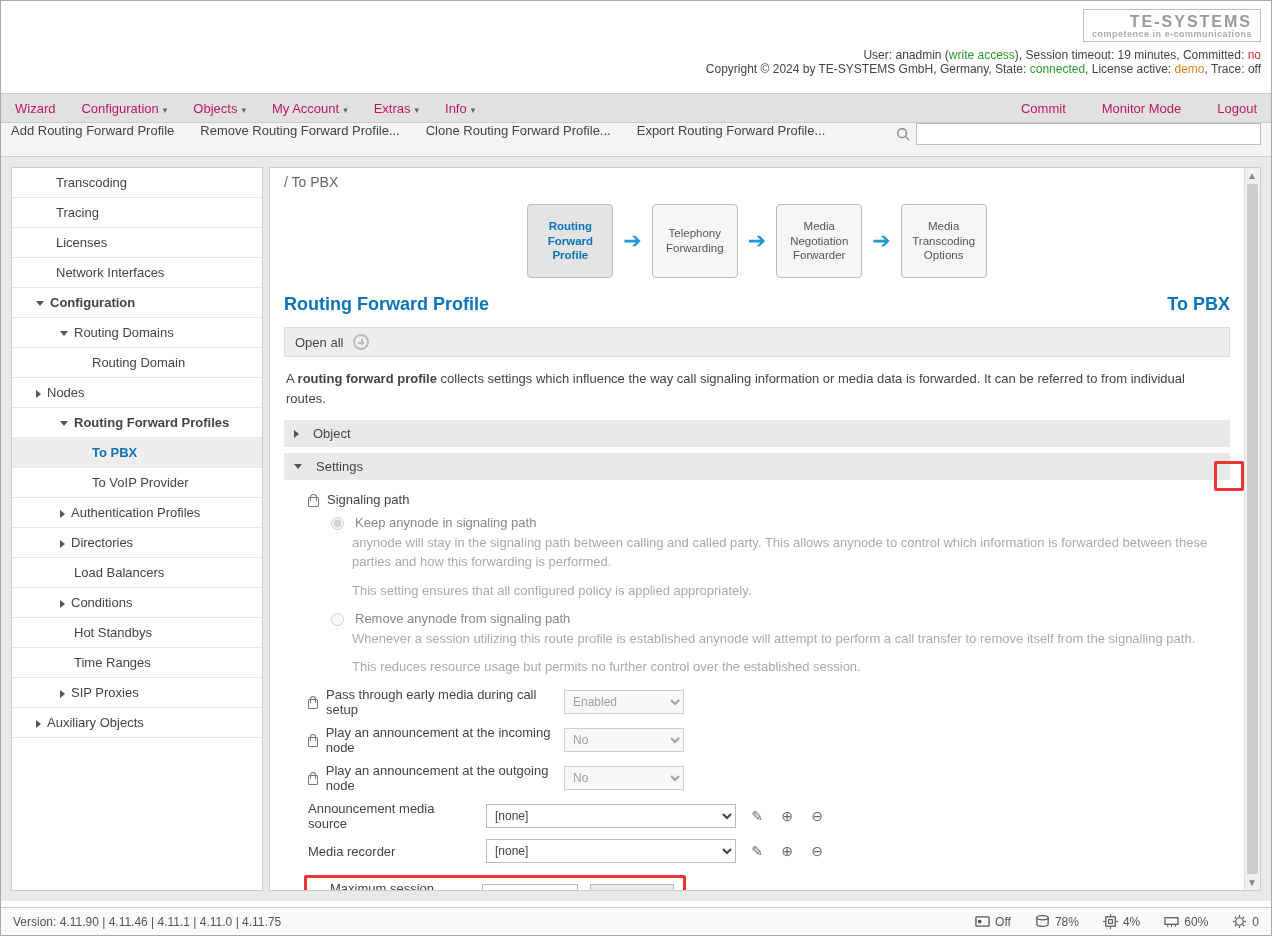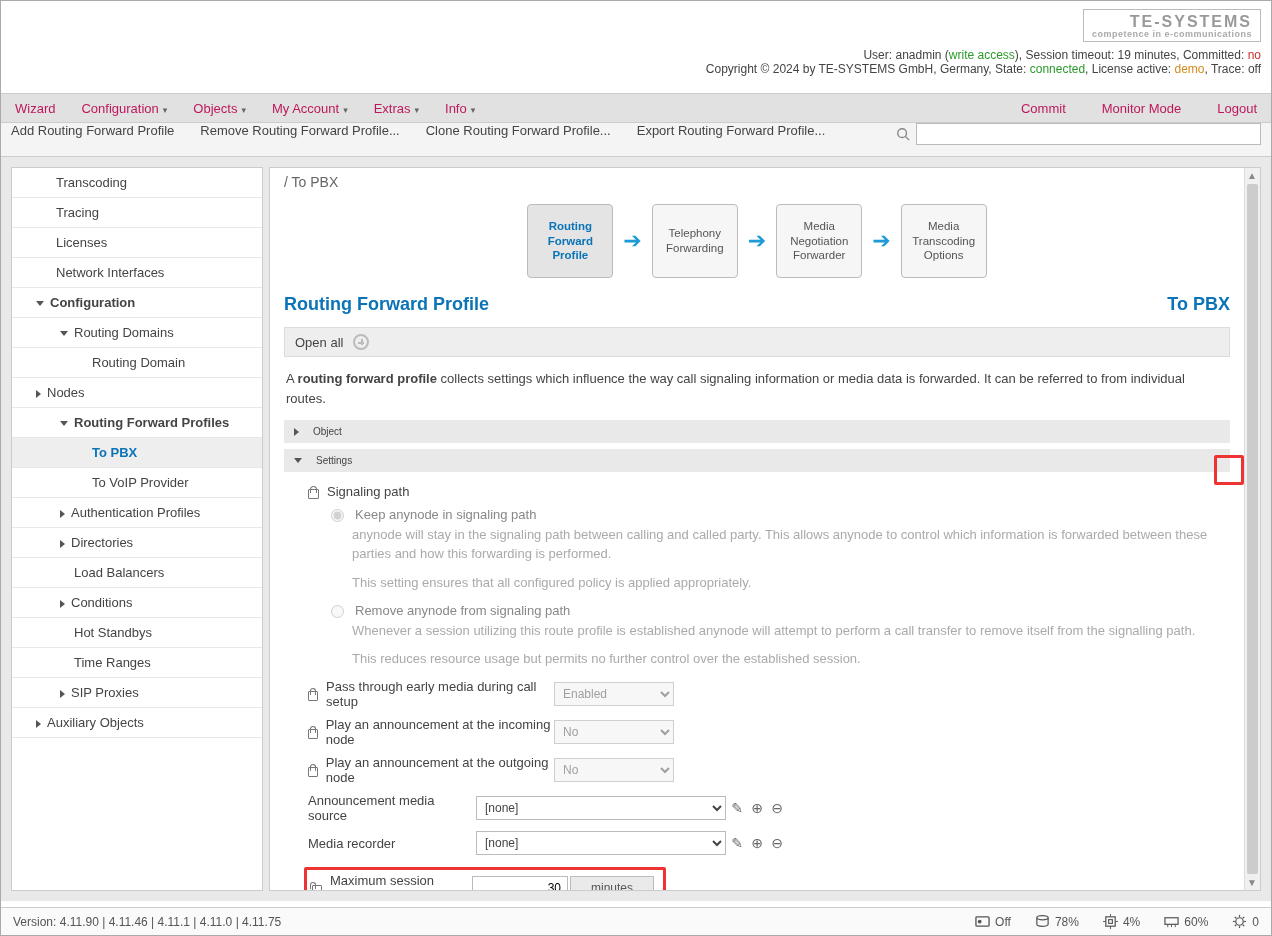--- a/index.html
+++ b/index.html
@@ -149,21 +149,21 @@
     content:""; position:absolute; background:#bbb;
   }
   .bar .plus-circle:before { left:3px; right:3px; top:6px; height:2px;}
   .bar .plus-circle:after { top:3px; bottom:3px; left:6px; width:2px;}
 
   .desc { font-size:13px; color:#444; margin:12px 2px; line-height:1.5;}
   .desc b { font-weight:600; }
 
   .section-header {
     background:#e9e9e9; padding:6px 10px; display:flex; align-items:center;
-    font-size:10px; color:#444; margin-top:6px;
+    font-size:13px; color:#444; margin-top:6px;
   }
   .section-header .chev { margin-right:14px; }
   .section-header.settings { position:relative; }
   .highlight-box {
     position:absolute; border:3px solid #e33; border-radius:2px;
     pointer-events:none;
   }
   .plus-blue {
     width:18px;height:18px; background:#2b8fcf; border-radius:50%;
     position:relative;
@@ -191,21 +191,21 @@
   .lock-icon.open:after { left:-2px; right:6px; }
 
   .sub-heading { font-weight:400; margin: 0 0 8px 0; }
   .radio-row { display:flex; align-items:flex-start; gap:8px; margin-left:18px; margin-bottom:4px; }
   .radio-row input { margin-top:2px; accent-color:#666;}
   .radio-label { color:#888; }
   .radio-label.sel { color:#888; }
   .help-text { color:#aaa; margin: 2px 0 10px 44px; line-height:1.45; }
 
   .form-row {
-    display:flex; align-items:center; gap:2px; margin:8px 0; margin-left: 0;
+    display:flex; align-items:center; gap:12px; margin:8px 0; margin-left: 0;
   }
   .form-label { width: 244px; display:flex; align-items:center; color:#444;}
   .form-select {
     height:24px; border:1px solid #bbb; background:#f4f4f4; color:#777;
     font-size:12px; padding:0 4px;
   }
   .form-select.wide { width: 250px; background:#fff; color:#444;}
   .form-select.mid { width: 120px; }
   .icon-btn {
     width:18px; height:18px; display:inline-flex; align-items:center; justify-content:center;

